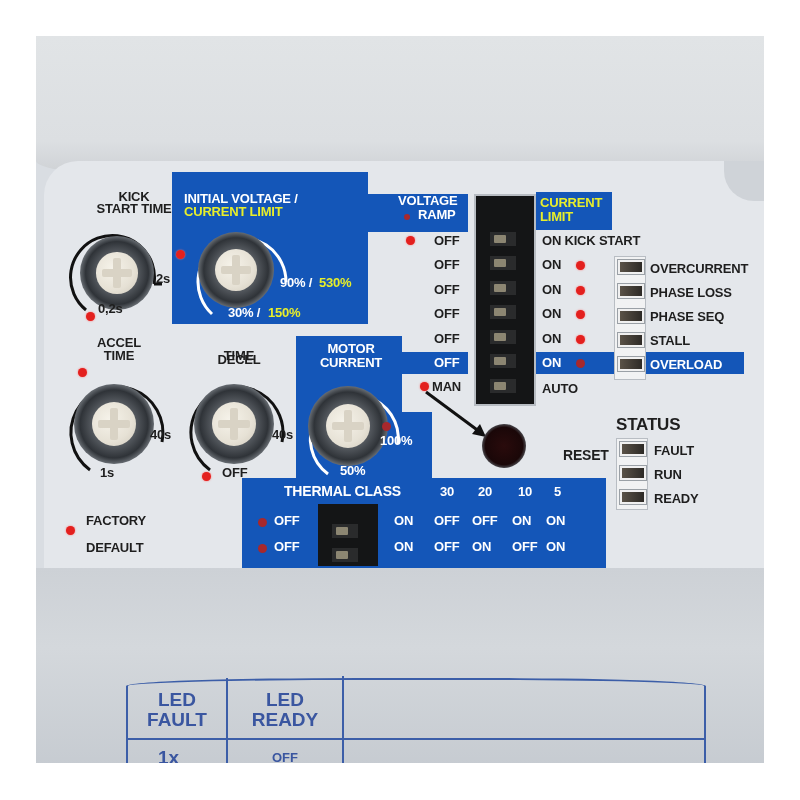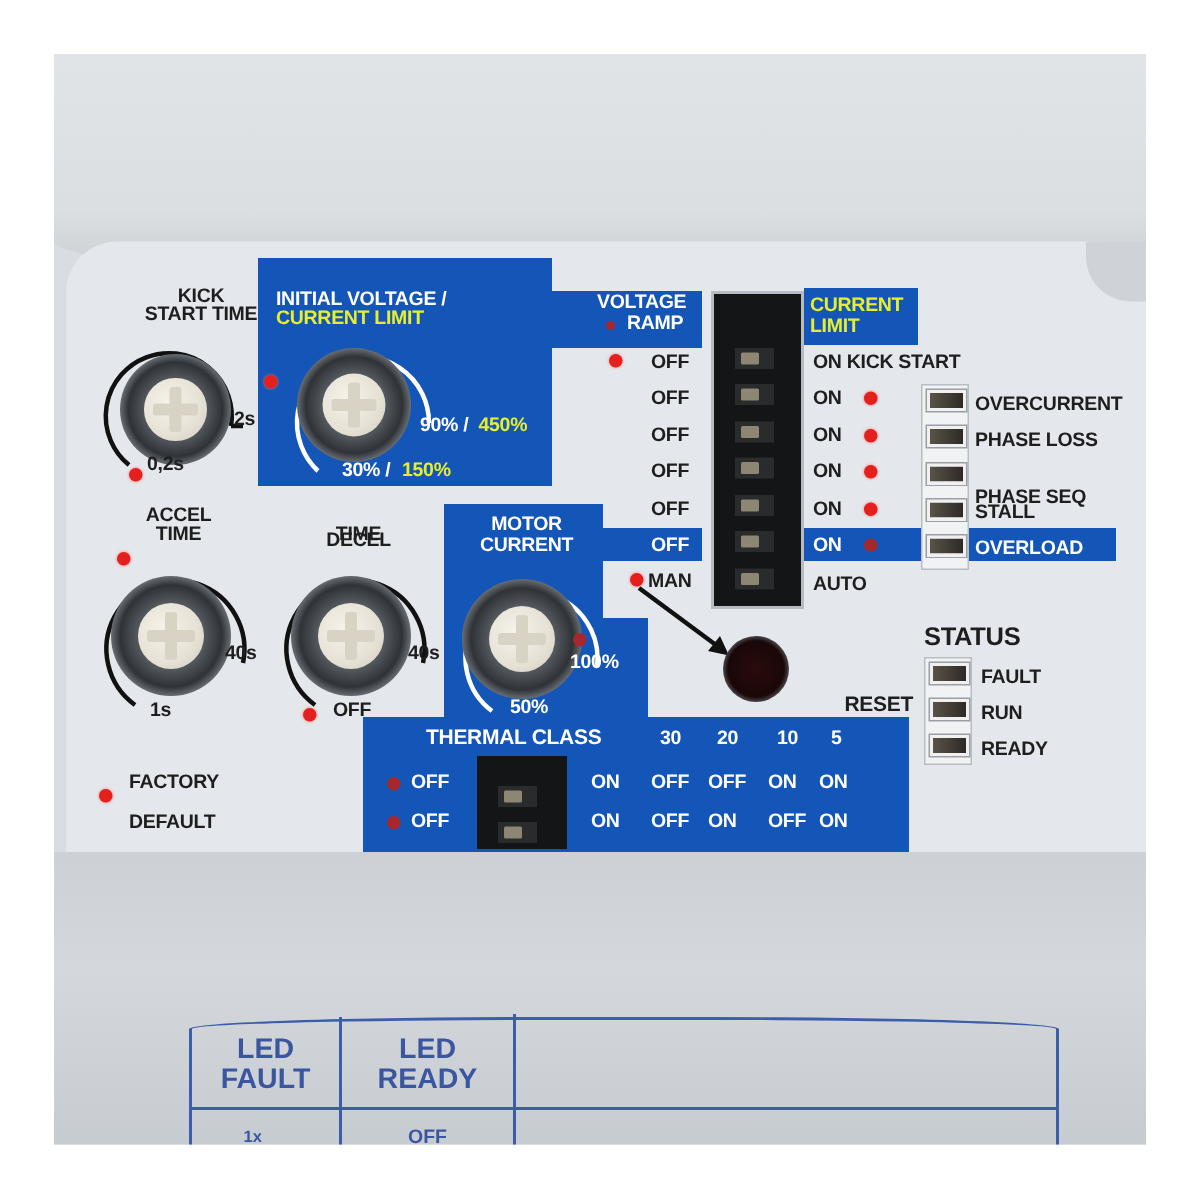--- a/index.html
+++ b/index.html
@@ -82,21 +82,21 @@
     <div class="lbl y" style="left:148px; top:169px;">CURRENT LIMIT</div>
     <svg class="abs" style="left:150px; top:186px;" width="110" height="100">
       <path d="M26 92 A 44 44 0 1 1 100 60" stroke="#ffffff" stroke-width="3" fill="none"></path>
     </svg>
     <div class="knob" style="left:162px; top:196px; width:76px; height:76px;">
         <div class="ring"></div>
         <div class="cap"></div>
       </div>
     <div class="dot" style="left:140px; top:214px;"></div>
     <div class="lbl w" style="left:244px; top:240px;text-align:right;">90% /</div>
-    <div class="lbl y" style="left:283px; top:240px;">450%</div>
+    <div class="lbl y" style="left:283px; top:240px;">530%</div>
     <div class="lbl w" style="left:192px; top:270px;">30% /</div>
     <div class="lbl y" style="left:232px; top:270px;">150%</div>
 
     <div class="lbl w" style="left:362px; top:158px;">VOLTAGE</div>
     <div class="dot dim" style="left:368px; top:178px; width:6px; height:6px;"></div>
     <div class="lbl w" style="left:382px; top:172px;">RAMP</div>
 
     <div class="dot" style="left:370px; top:200px;"></div>
     <div class="lbl" style="left:398px; top:198px;">OFF</div>
     <div class="lbl" style="left:398px; top:222px;">OFF</div>
@@ -134,30 +134,30 @@
     <div class="lbl" style="left:506px; top:346px;">AUTO</div>
 
     <div style="position:absolute; left:578px; top:220px; width:32px; height:124px; background:#f1f2f3; border:1px solid #b8bdc3;"></div>
     <div class="led" style="left:582px; top:224px;"></div>
     <div class="led" style="left:582px; top:248px;"></div>
     <div class="led" style="left:582px; top:273px;"></div>
     <div class="led" style="left:582px; top:297px;"></div>
     <div class="led" style="left:582px; top:321px;"></div>
     <div class="lbl" style="left:614px; top:226px;">OVERCURRENT</div>
     <div class="lbl" style="left:614px; top:250px;">PHASE LOSS</div>
-    <div class="lbl" style="left:614px; top:288px;">PHASE SEQ</div>
+    <div class="lbl" style="left:614px; top:274px;">PHASE SEQ</div>
     <div class="lbl" style="left:614px; top:298px;">STALL</div>
     <div class="lbl w" style="left:614px; top:322px;">OVERLOAD</div>
 
     <svg class="abs" style="left:384px; top:350px;" width="80" height="60">
       <line x1="6" y1="6" x2="60" y2="46" stroke="#111" stroke-width="3"></line>
       <polygon points="66,51 52,48 60,38" fill="#111"></polygon>
     </svg>
     <div class="reset-hole" style="left:446px; top:388px; width:44px; height:44px;"></div>
-    <div class="lbl" style="left:500px; top:426px; font-size:14px;padding-left:27px;">RESET</div>
+    <div class="lbl" style="left:500px; top:412px; font-size:14px;padding-left:27px;">RESET</div>
 
     <div class="lbl" style="left:580px; top:380px; font-size:17px; line-height:18px;">STATUS</div>
     <div style="position:absolute; left:580px; top:402px; width:32px; height:72px; background:#f1f2f3; border:1px solid #b8bdc3;"></div>
     <div class="led" style="left:584px; top:406px;"></div>
     <div class="led" style="left:584px; top:430px;"></div>
     <div class="led" style="left:584px; top:454px;"></div>
     <div class="lbl" style="left:618px; top:408px;">FAULT</div>
     <div class="lbl" style="left:618px; top:432px;">RUN</div>
     <div class="lbl" style="left:618px; top:456px;">READY</div>
 
@@ -235,16 +235,16 @@
 
   <div class="lower-cover">
     <div class="table-box" style="left:90px; top:110px; width:580px; height:120px; border-top-left-radius: 40% 8px; border-top-right-radius: 40% 8px;"></div>
     <div style="position:absolute; left:190px; top:110px; width:2px; height:100px; background:#3c5ea8;"></div>
     <div style="position:absolute; left:306px; top:108px; width:2px; height:100px; background:#3c5ea8;"></div>
     <div style="position:absolute; left:90px; top:170px; width:580px; height:2px; background:#3c5ea8;"></div>
     <div class="tcell" style="left:92px; top:122px; width:98px;">LED</div>
     <div class="tcell" style="left:92px; top:142px; width:98px;">FAULT</div>
     <div class="tcell" style="left:192px; top:122px; width:114px;">LED</div>
     <div class="tcell" style="left:192px; top:142px; width:114px;">READY</div>
-    <div class="tcell" style="left:92px; top:180px; width:81px; font-size:11px;">1x</div>
+    <div class="tcell" style="left:92px; top:180px; width:81px; font-size:19px;">1x</div>
     <div class="tcell" style="left:192px; top:180px; width:114px; font-size:13px;">OFF</div>
   </div>
 </div>
 
 </body></html>

